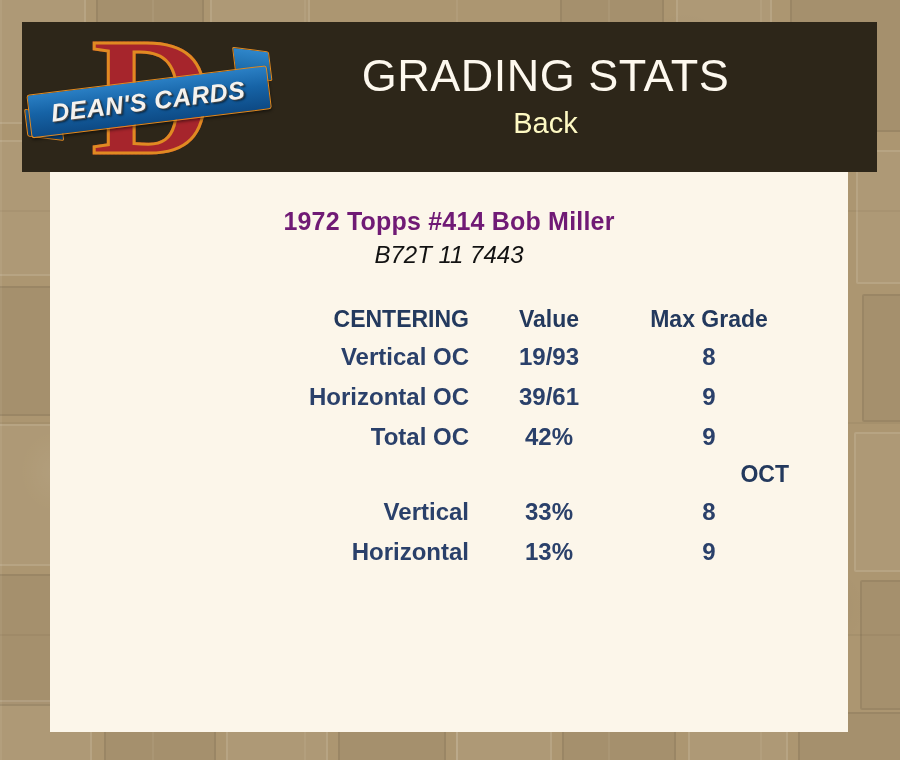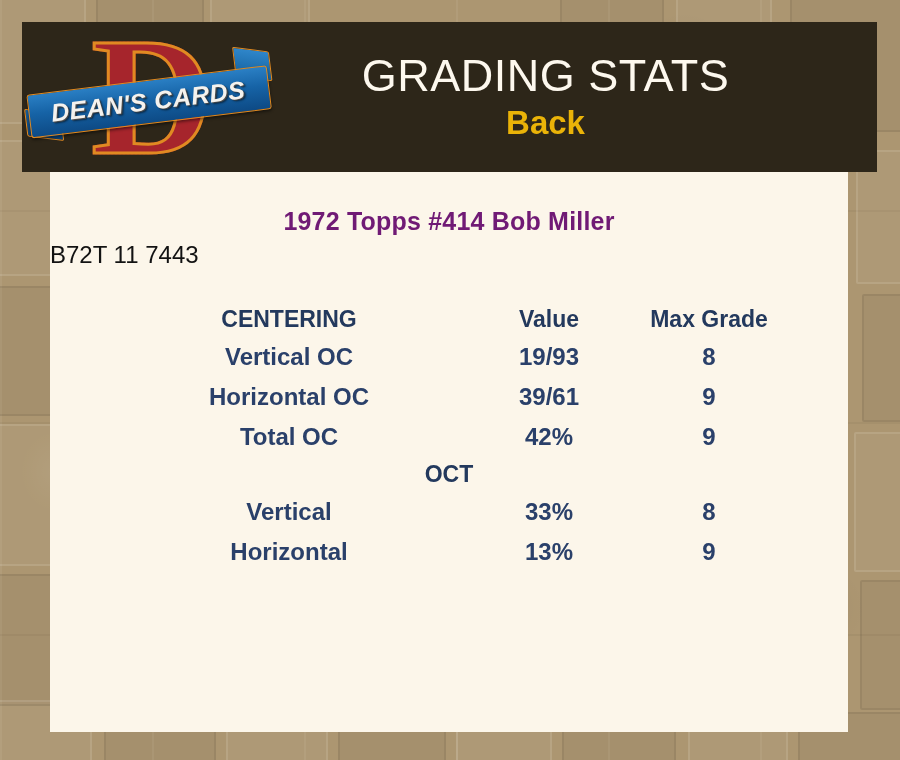--- a/index.html
+++ b/index.html
@@ -149,24 +149,24 @@
     margin-top: -2px;
   }
   #header-title {
     color: #fdf8ee;
     font-size: 45px;
     line-height: 54px;
     letter-spacing: 0.5px;
     font-weight: normal;
   }
   #header-subtitle {
-    color: #eab308;
-    font-size: 33px;
+    color: #fef9c3;
+    font-size: 29px;
     line-height: 40px;
-    font-weight: bold;
+    font-weight: normal;
   }
 
   
   #content-panel {
     position: absolute;
     left: 50px;
     top: 172px;
     width: 798px;
     height: 560px;
     background: #fcf6ea;
@@ -175,39 +175,40 @@
   }
   #card-title {
     text-align: center;
     font-size: 25px;
     font-weight: bold;
     color: #701a75;
     line-height: 31px;
     letter-spacing: 0.2px;
   }
   #card-subtitle {
-    text-align: left;
+    text-align: center;
     font-size: 24px;
     color: #121212;
     line-height: 32px;
     margin-top: 2px;
+    font-style: italic;
   }
 
   
   #stats-table {
     margin: 30px auto 0 auto;
     width: 680px;
     border-collapse: collapse;
     color: #23395d;
   }
   #stats-table td, #stats-table th {
     padding: 0;
     border: none;
   }
-  .col-label  { width: 360px; text-align: center; }
+  .col-label  { width: 360px; text-align: right; }
   .col-value  { width: 160px; text-align: center; }
   .col-grade  { width: 160px; text-align: center; }
 
   tr.header-row th {
     font-size: 23px;
     font-weight: bold;
     height: 36px;
     vertical-align: middle;
     color: #23395d;
   }

